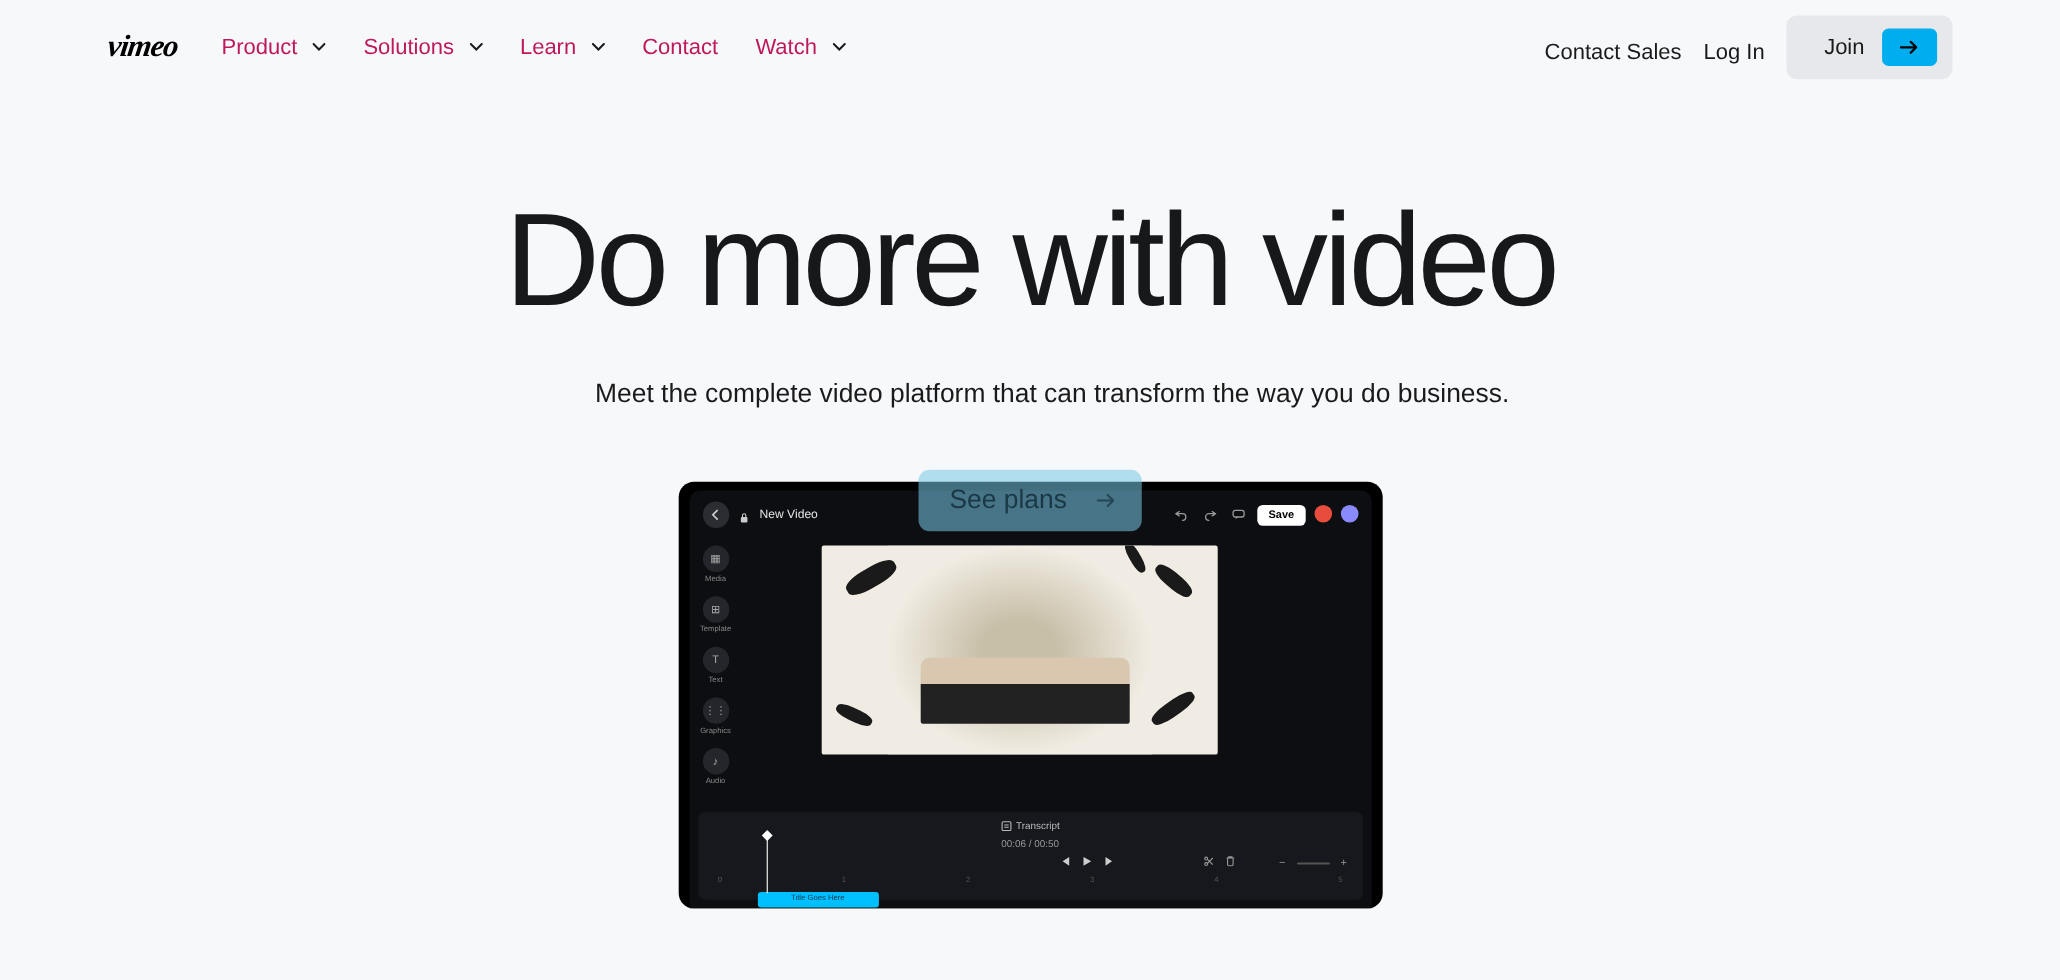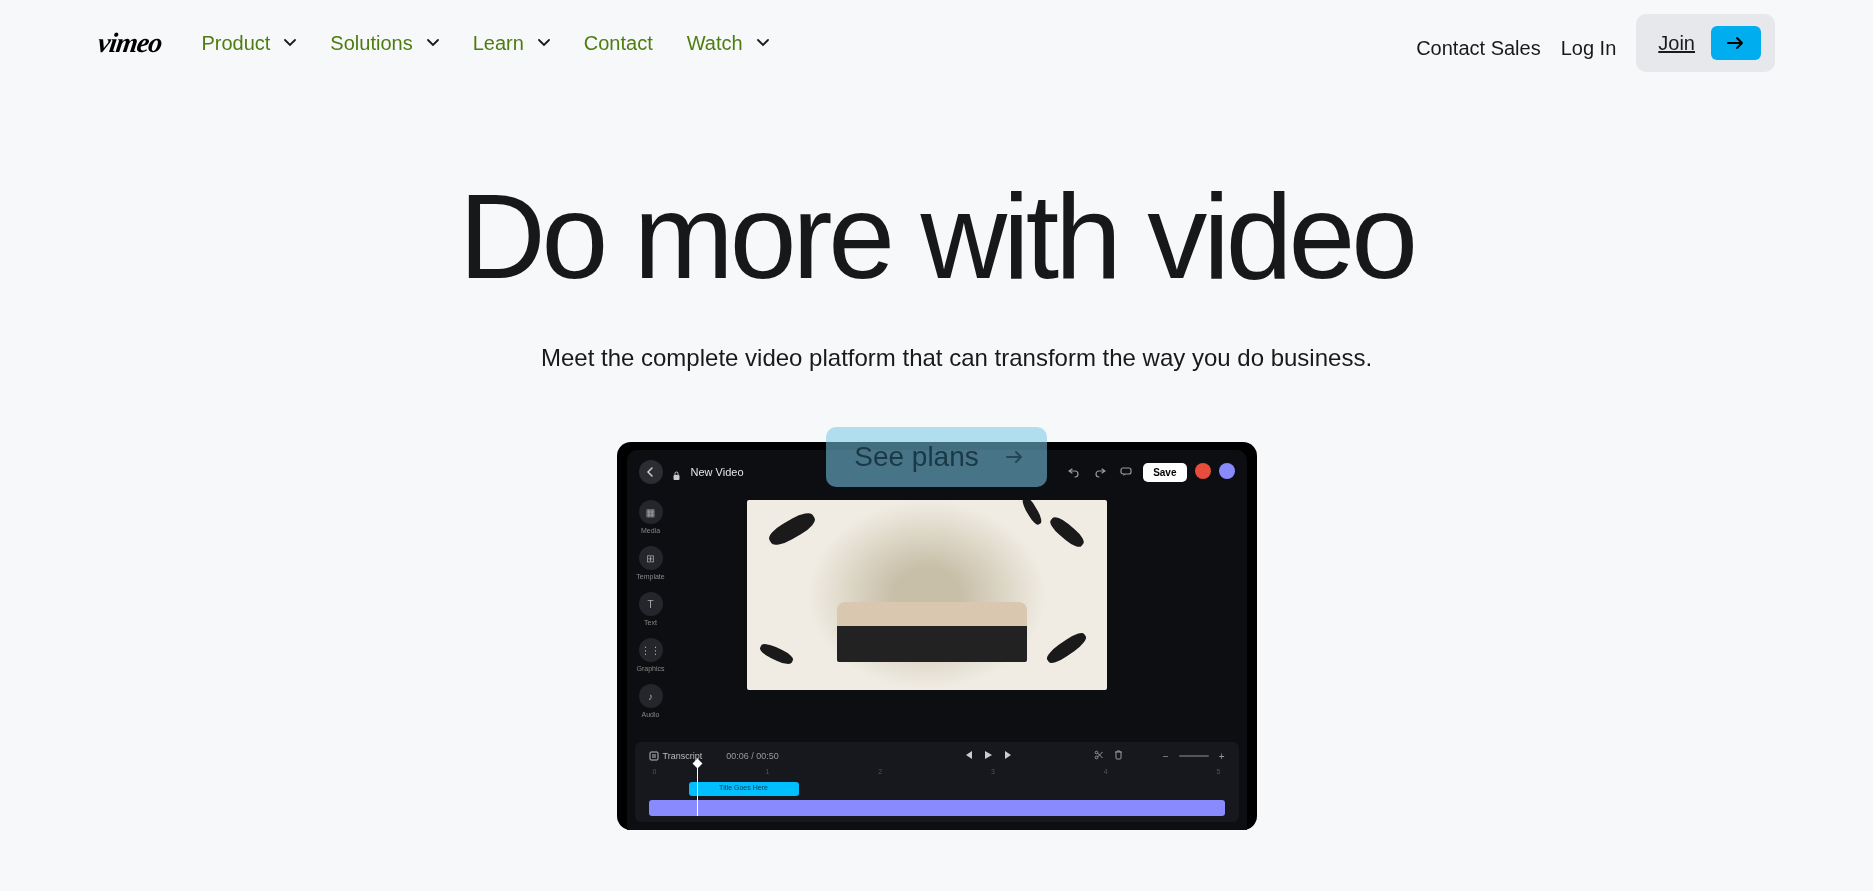--- a/index.html
+++ b/index.html
@@ -27,21 +27,21 @@
   margin-right: 10px;
   font-family: Georgia, serif;
   transform: skewX(-8deg);
 }
 .nav-links { display: flex; gap: 34px; align-items: center; }
 .nav-item {
   display: flex;
   align-items: center;
   gap: 14px;
   font-size: 20px;
-  color: #4d7c0f;
+  color: #be185d;
   cursor: pointer;
 }
 .chevron {
   width: 12px;
   height: 12px;
   display: inline-flex;
   align-items: center;
   justify-content: center;
 }
 .chevron svg { display: block; }
@@ -58,23 +58,22 @@
   text-decoration: none;
   cursor: pointer;
   margin-top: 11px;
 }
 .join-btn {
   display: flex;
   align-items: center;
   gap: 16px;
   background: #e6e8eb;
   border-radius: 10px;
-  padding: 12px 14px 12px 22px;
+  padding: 12px 14px 12px 34px;
   cursor: pointer;
-  text-decoration: underline;
 }
 .join-btn-text { font-size: 20px; font-weight: 500; }
 .join-arrow {
   background: #00adef;
   border-radius: 6px;
   width: 50px;
   height: 34px;
   display: flex;
   align-items: center;
   justify-content: center;
@@ -104,21 +103,21 @@
   margin-top: 55px;
   position: relative;
   z-index: 5;
 }
 .cta {
   display: flex;
   align-items: center;
   gap: 26px;
   padding: 14px 22px 14px 28px;
   border-radius: 10px;
-  font-size: 28px;
+  font-size: 24px;
   font-weight: 500;
   cursor: pointer;
 }
 .cta-primary {
   background: rgba(120, 200, 230, 0.55);
   color: #1a3845;
 }
 .cta-secondary {
   background: rgba(80, 80, 80, 0.55);
   color: #2a2a2a;
@@ -267,21 +266,22 @@
   left: 8px; right: 8px;
   bottom: 8px;
   height: 80px;
   background: #17181d;
   border-radius: 6px;
   padding: 8px 14px;
 }
 .tl-top {
   display: flex;
   align-items: center;
-  gap: 24px;
+  gap: 6px;
+  flex-direction: column;
 }
 .tl-transcript {
   color: #bbb;
   font-size: 9px;
   display:flex;align-items:center;gap:4px;
 }
 .tl-time { color: #999; font-size: 9px; }
 .tl-ctrls {
   margin-left: auto;
   display:flex;align-items:center;gap:10px;

